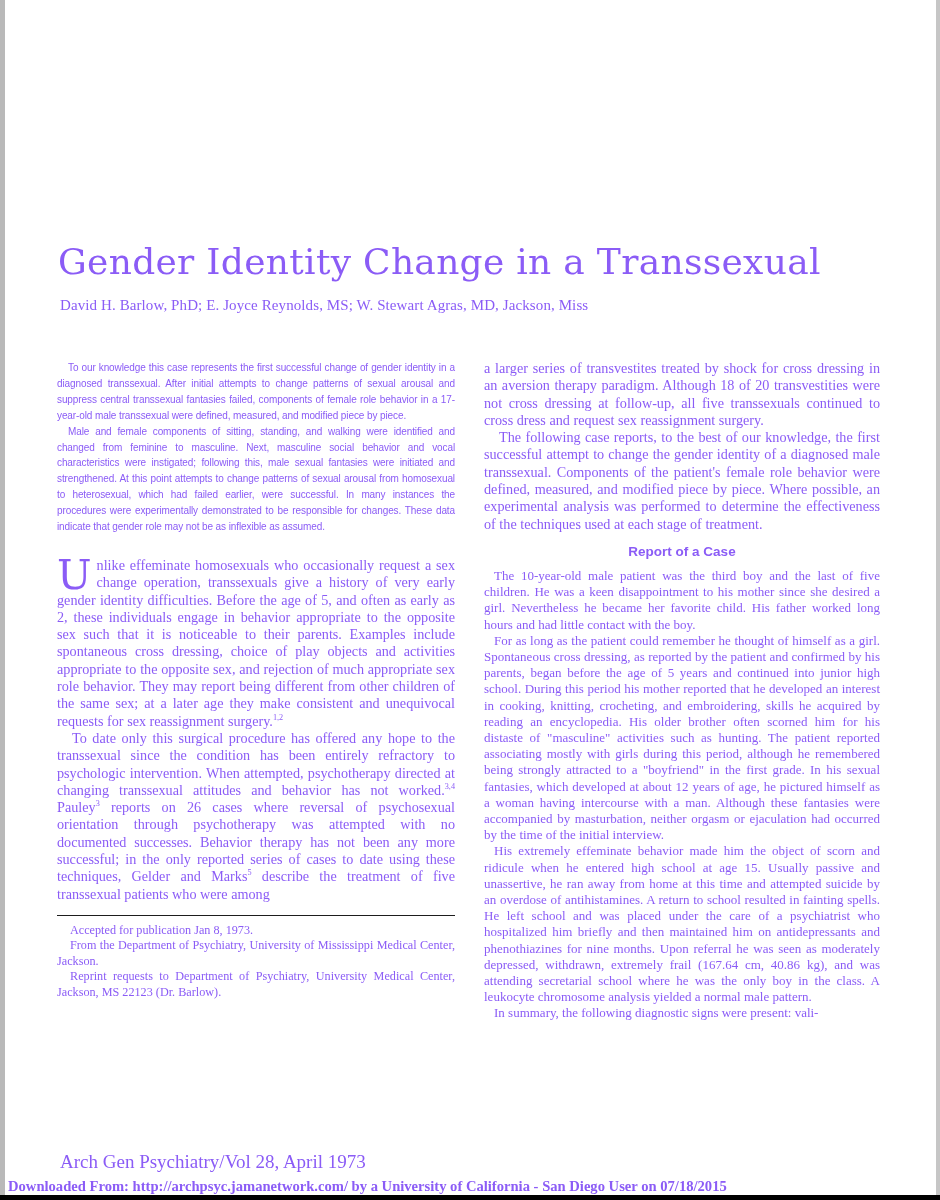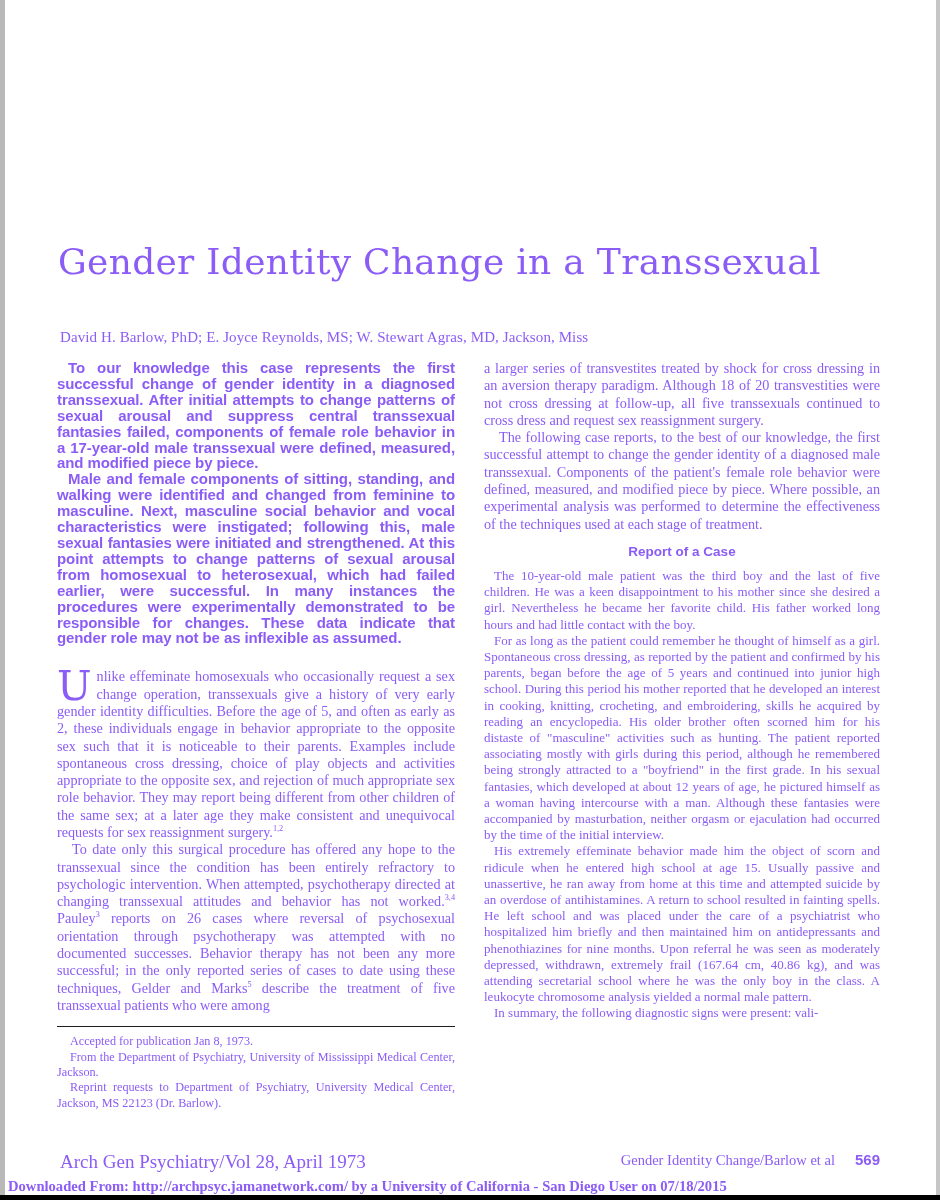--- a/index.html
+++ b/index.html
@@ -10,30 +10,30 @@
   .edge-left{position:absolute;left:0;top:0;width:5px;height:1200px;background:#b9b9b9;}
   .edge-right{position:absolute;right:0;top:0;width:4px;height:1200px;background:#c6c6c6;}
   .bottom-bar{position:absolute;left:0;bottom:0;width:940px;height:5px;background:#000000;}
 
   .title{
     position:absolute;left:58px;top:241px;width:830px;
     font-family:"DejaVu Serif",serif;font-size:36px;font-weight:400;
     letter-spacing:0.3px;white-space:nowrap;
   }
   .authors{
-    position:absolute;left:60px;top:329px;width:820px;
+    position:absolute;left:60px;top:297px;width:820px;
     font-size:15px;letter-spacing:0.1px;
   }
 
   .col-left{position:absolute;left:57px;top:360px;width:398px;}
   .col-right{position:absolute;left:484px;top:360px;width:396px;}
 
   .abstract{
-    font-family:"Liberation Sans",sans-serif;font-weight:bold;
-    font-size:15px;line-height:15.9px;text-align:justify;
+    font-family:"Liberation Sans",sans-serif;font-weight:normal;
+    font-size:10px;line-height:15.9px;text-align:justify;
     letter-spacing:-0.1px;
   }
   .abstract p{margin:0;text-indent:11px;}
 
   .bodytext{font-size:14.2px;line-height:17.3px;text-align:justify;hyphens:auto;}
   .bodytext p{margin:0;}
   .bodytext p.indent{text-indent:15px;}
   .first-body{margin-top:22px;}
 
   .dropcap{
@@ -106,17 +106,16 @@
 
     <div class="case">
       <p>The 10-year-old male patient was the third boy and the last of five children. He was a keen disappointment to his mother since she desired a girl. Nevertheless he became her favorite child. His father worked long hours and had little contact with the boy.</p>
       <p>For as long as the patient could remember he thought of himself as a girl. Spontaneous cross dressing, as reported by the patient and confirmed by his parents, began before the age of 5 years and continued into junior high school. During this period his mother reported that he developed an interest in cooking, knitting, crocheting, and embroidering, skills he acquired by reading an encyclopedia. His older brother often scorned him for his distaste of "masculine" activities such as hunting. The patient reported associating mostly with girls during this period, although he remembered being strongly attracted to a "boyfriend" in the first grade. In his sexual fantasies, which developed at about 12 years of age, he pictured himself as a woman having intercourse with a man. Although these fantasies were accompanied by masturbation, neither orgasm or ejaculation had occurred by the time of the initial interview.</p>
       <p>His extremely effeminate behavior made him the object of scorn and ridicule when he entered high school at age 15. Usually passive and unassertive, he ran away from home at this time and attempted suicide by an overdose of antihistamines. A return to school resulted in fainting spells. He left school and was placed under the care of a psychiatrist who hospitalized him briefly and then maintained him on antidepressants and phenothiazines for nine months. Upon referral he was seen as moderately depressed, withdrawn, extremely frail (167.64 cm, 40.86 kg), and was attending secretarial school where he was the only boy in the class. A leukocyte chromosome analysis yielded a normal male pattern.</p>
       <p>In summary, the following diagnostic signs were present: vali-</p>
     </div>
   </div>
 
   <div class="footer-left">Arch Gen Psychiatry/Vol 28, April 1973</div>
-  <div class="footer-right"><span>Gender Identity Change/Barlow et al</span><span class="pageno">569</span></div>
 
   <div class="download">Downloaded From: http://archpsyc.jamanetwork.com/ by a University of California - San Diego User  on 07/18/2015</div>
   <div class="bottom-bar"></div>
 </div>
 
 </body></html>

